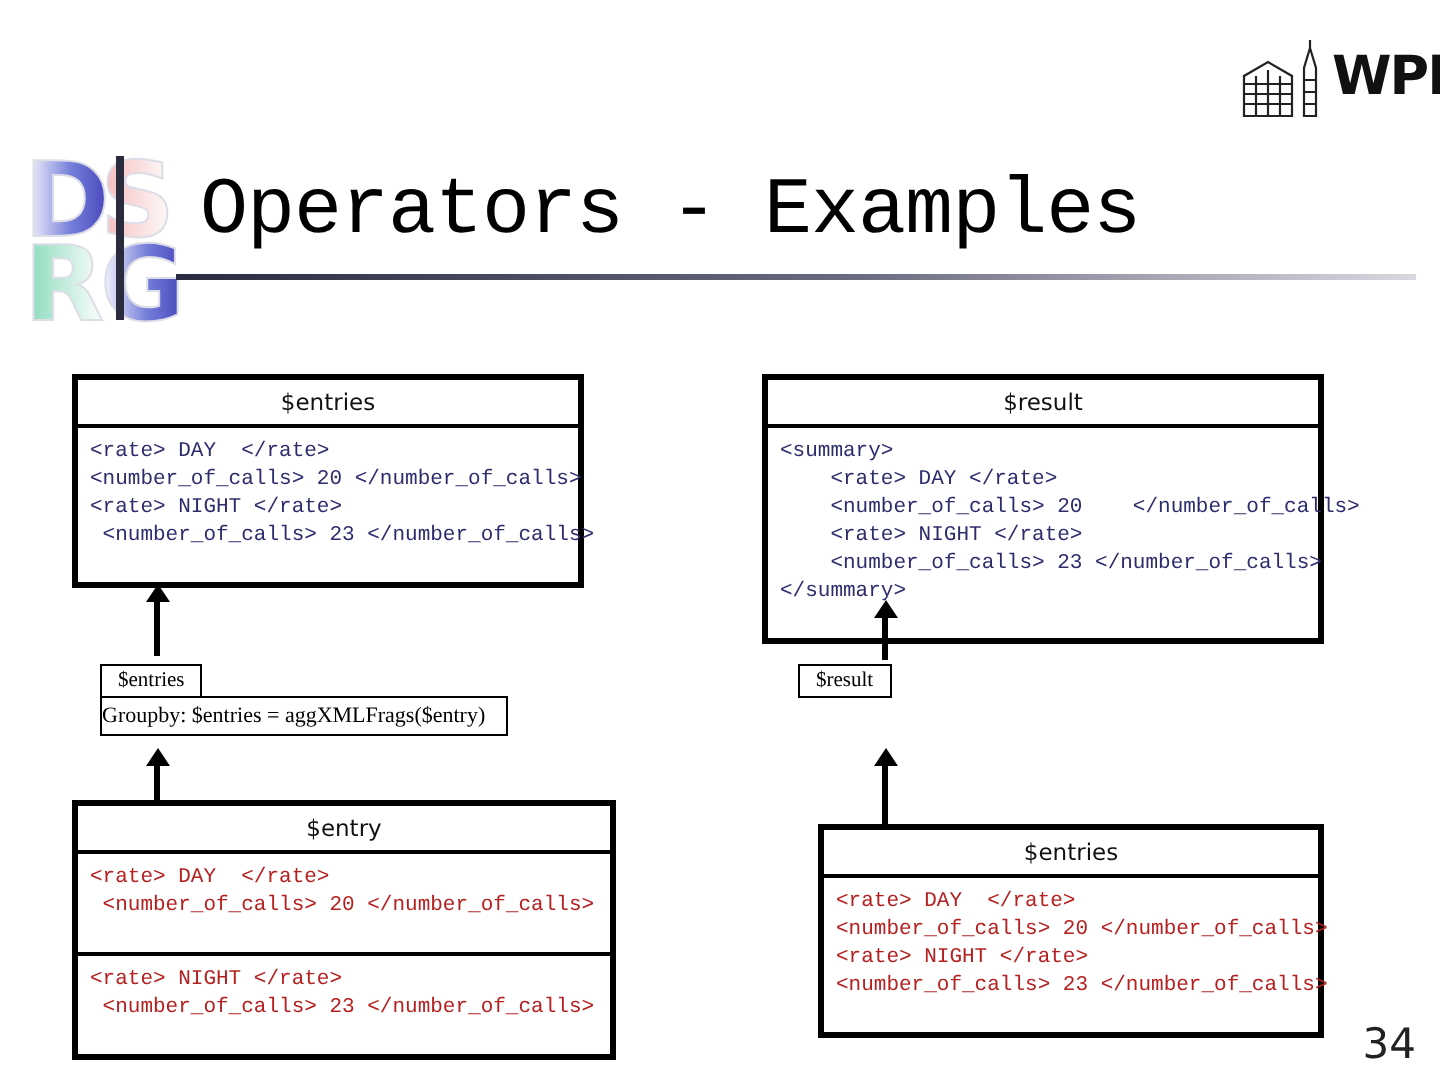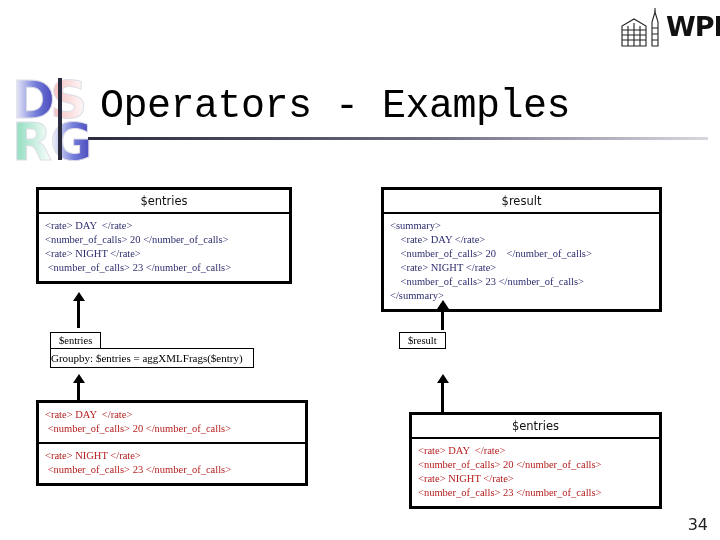--- a/index.html
+++ b/index.html
@@ -11,21 +11,21 @@
     height: 540px;
     background: #ffffff;
     font-family: "Liberation Sans", sans-serif;
     position: relative;
     overflow: hidden;
   }
 
   
   #wpi-logo {
     position: absolute;
-    top: 8px;
+    top: 20px;
     left: 614px;
     width: 96px;
     height: 42px;
   }
   #wpi-logo .wpi-text {
     position: absolute;
     left: 52px;
     top: 4px;
     font-family: "DejaVu Sans", sans-serif;
     font-weight: bold;
@@ -70,21 +70,21 @@
     color: #000000;
     font-family: Liberation Mono, monospace;
     letter-spacing: -0.5px;
     white-space: nowrap;
   }
 
   #page-number {
     position: absolute;
     right: 12px;
     bottom: 6px;
-    font-size: 16px;
+    font-size: 21px;
     color: #222;
     font-family: "DejaVu Sans", sans-serif;
     text-align: right;
   }
 
   
   .data-box {
     position: absolute;
     border: 3px solid #000000;
     background: #ffffff;
@@ -92,26 +92,26 @@
   }
   .data-box .box-header {
     text-align: center;
     font-size: 11.5px;
     color: #101010;
     padding: 4px 2px 4px 2px;
     border-bottom: 2px solid #000000;
     font-family: "DejaVu Sans", sans-serif;
   }
   .data-box .box-body {
-    padding: 5px 6px 6px 6px;
+    padding: 5px 6px 16px 6px;
     font-size: 10.5px;
     line-height: 14px;
     color: #2d2d6e;
     white-space: pre;
-    font-family: Liberation Serif, serif;
+    font-family: Liberation Mono, monospace;
   }
   .data-box.red .box-body { color: #b52020; }
   .data-box .box-body + .box-body { border-top: 2px solid #000000; }
 
   
   .op-group { position: absolute; }
   .op-tab {
     border: 1.5px solid #000000;
     background: #ffffff;
     display: inline-block;
@@ -235,20 +235,21 @@
 </div>
 
 <div class="op-group" id="op-project" style="left:399px; top:330px;">
   <div class="op-tab">$result</div>
 </div>
 
 <div class="arrow-up" style="left:77px; top:382px; height:20px;"></div>
 <div class="arrow-up" style="left:441px; top:382px; height:30px;"></div>
 
 <div class="data-box red" id="box-bottom-left" style="left:36px; top:400px; width:272px;">
+  <div class="box-header">$entry</div>
   <div class="box-body">&lt;rate&gt; DAY  &lt;/rate&gt;
  &lt;number_of_calls&gt; 20 &lt;/number_of_calls&gt;</div>
   <div class="box-body">&lt;rate&gt; NIGHT &lt;/rate&gt;
  &lt;number_of_calls&gt; 23 &lt;/number_of_calls&gt;</div>
 </div>
 
 <div class="data-box red" id="box-bottom-right" style="left:409px; top:412px; width:253px;">
   <div class="box-header">$entries</div>
   <div class="box-body">&lt;rate&gt; DAY  &lt;/rate&gt;
 &lt;number_of_calls&gt; 20 &lt;/number_of_calls&gt;

